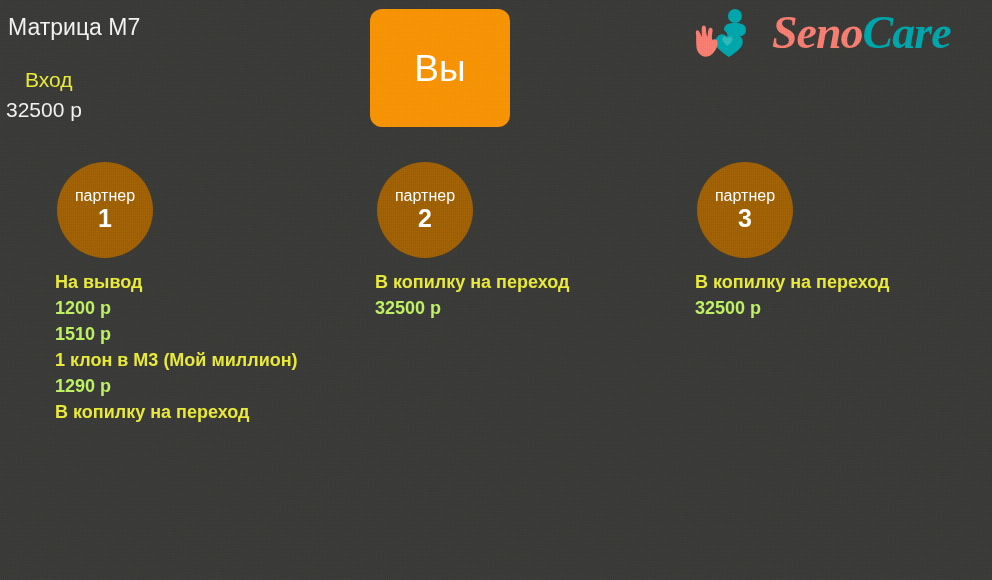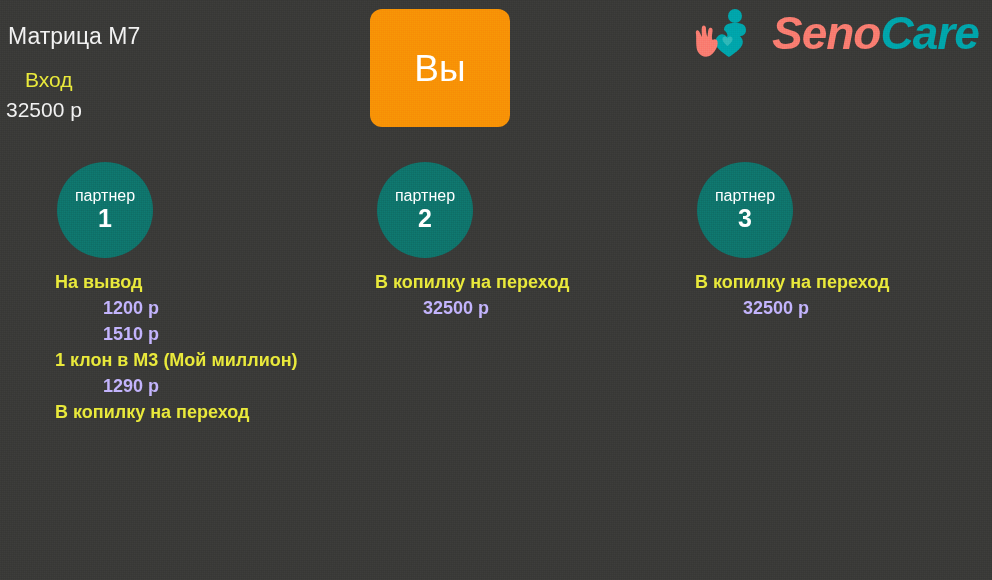--- a/index.html
+++ b/index.html
@@ -27,21 +27,21 @@
     background-image:
       repeating-linear-gradient(0deg,   rgba(255,255,255,.05) 0 1px, rgba(0,0,0,.05) 1px 2px),
       repeating-linear-gradient(90deg,  rgba(255,255,255,.045) 0 1px, rgba(0,0,0,.055) 1px 2px),
       repeating-linear-gradient(37deg,  rgba(120,130,90,.06) 0 2px, rgba(40,40,50,.06) 2px 3px),
       repeating-linear-gradient(113deg, rgba(90,80,120,.05) 0 3px, rgba(60,70,40,.05) 3px 5px);
   }
 
   
   .hdr-title {
     position: absolute;
-    left: 8px; top: 23px;
+    left: 8px; top: 14px;
     font-size: 23px;
     color: #f2f2f2;
     white-space: nowrap;
   }
   .entry-label {
     position: absolute;
     left: 6px; top: 68px;
     font-size: 21px;
     color: #eaea3c;
     white-space: nowrap;
@@ -59,21 +59,21 @@
   .logo {
     position: absolute;
     left: 694px; top: 7px;
     height: 52px;
     display: flex;
     align-items: center;
     gap: 6px;
   }
   .logo-mark { width: 72px; height: 50px; display: block; }
   .logo-text {
-    font-family: Liberation Sans, sans-serif;
+    font-family: Liberation Serif, serif;
     font-size: 46px;
     font-weight: 700;
     font-style: italic;
     letter-spacing: -1px;
     line-height: 1;
     white-space: nowrap;
   }
   .logo-seno { color: #f97f73; }
   .logo-care { color: #00a7ad; }
 
@@ -96,21 +96,21 @@
 
   
   .col { position: absolute; top: 162px; }
   .col-1 { left: 57px; }
   .col-2 { left: 377px; }
   .col-3 { left: 697px; }
 
   .partner-circle {
     width: 96px; height: 96px;
     border-radius: 50%;
-    background: #0f766e;
+    background: #a16207;
     display: flex;
     flex-direction: column;
     align-items: center;
     justify-content: center;
     color: #ffffff;
   }
   .partner-word { font-size: 16px; line-height: 1.05; }
   .partner-num  { font-size: 25px; font-weight: 700; line-height: 1.1; }
 
   .col-lines {
@@ -119,21 +119,21 @@
     left: -2px;
     white-space: nowrap;
   }
   .line {
     font-size: 18px;
     line-height: 26px;
     white-space: nowrap;
     font-weight: bold;
   }
   .line.k { color: #eaea3c; }
-  .line.v { color: #c4b5fd; margin-left: 48px; }
+  .line.v { color: #bef264; }
 </style>
 </head>
 <body>
 
 <div id="stage">
 
   <div class="hdr-title">Матрица М7</div>
   <div class="entry-label">Вход</div>
   <div class="entry-value">32500 р</div>
 

